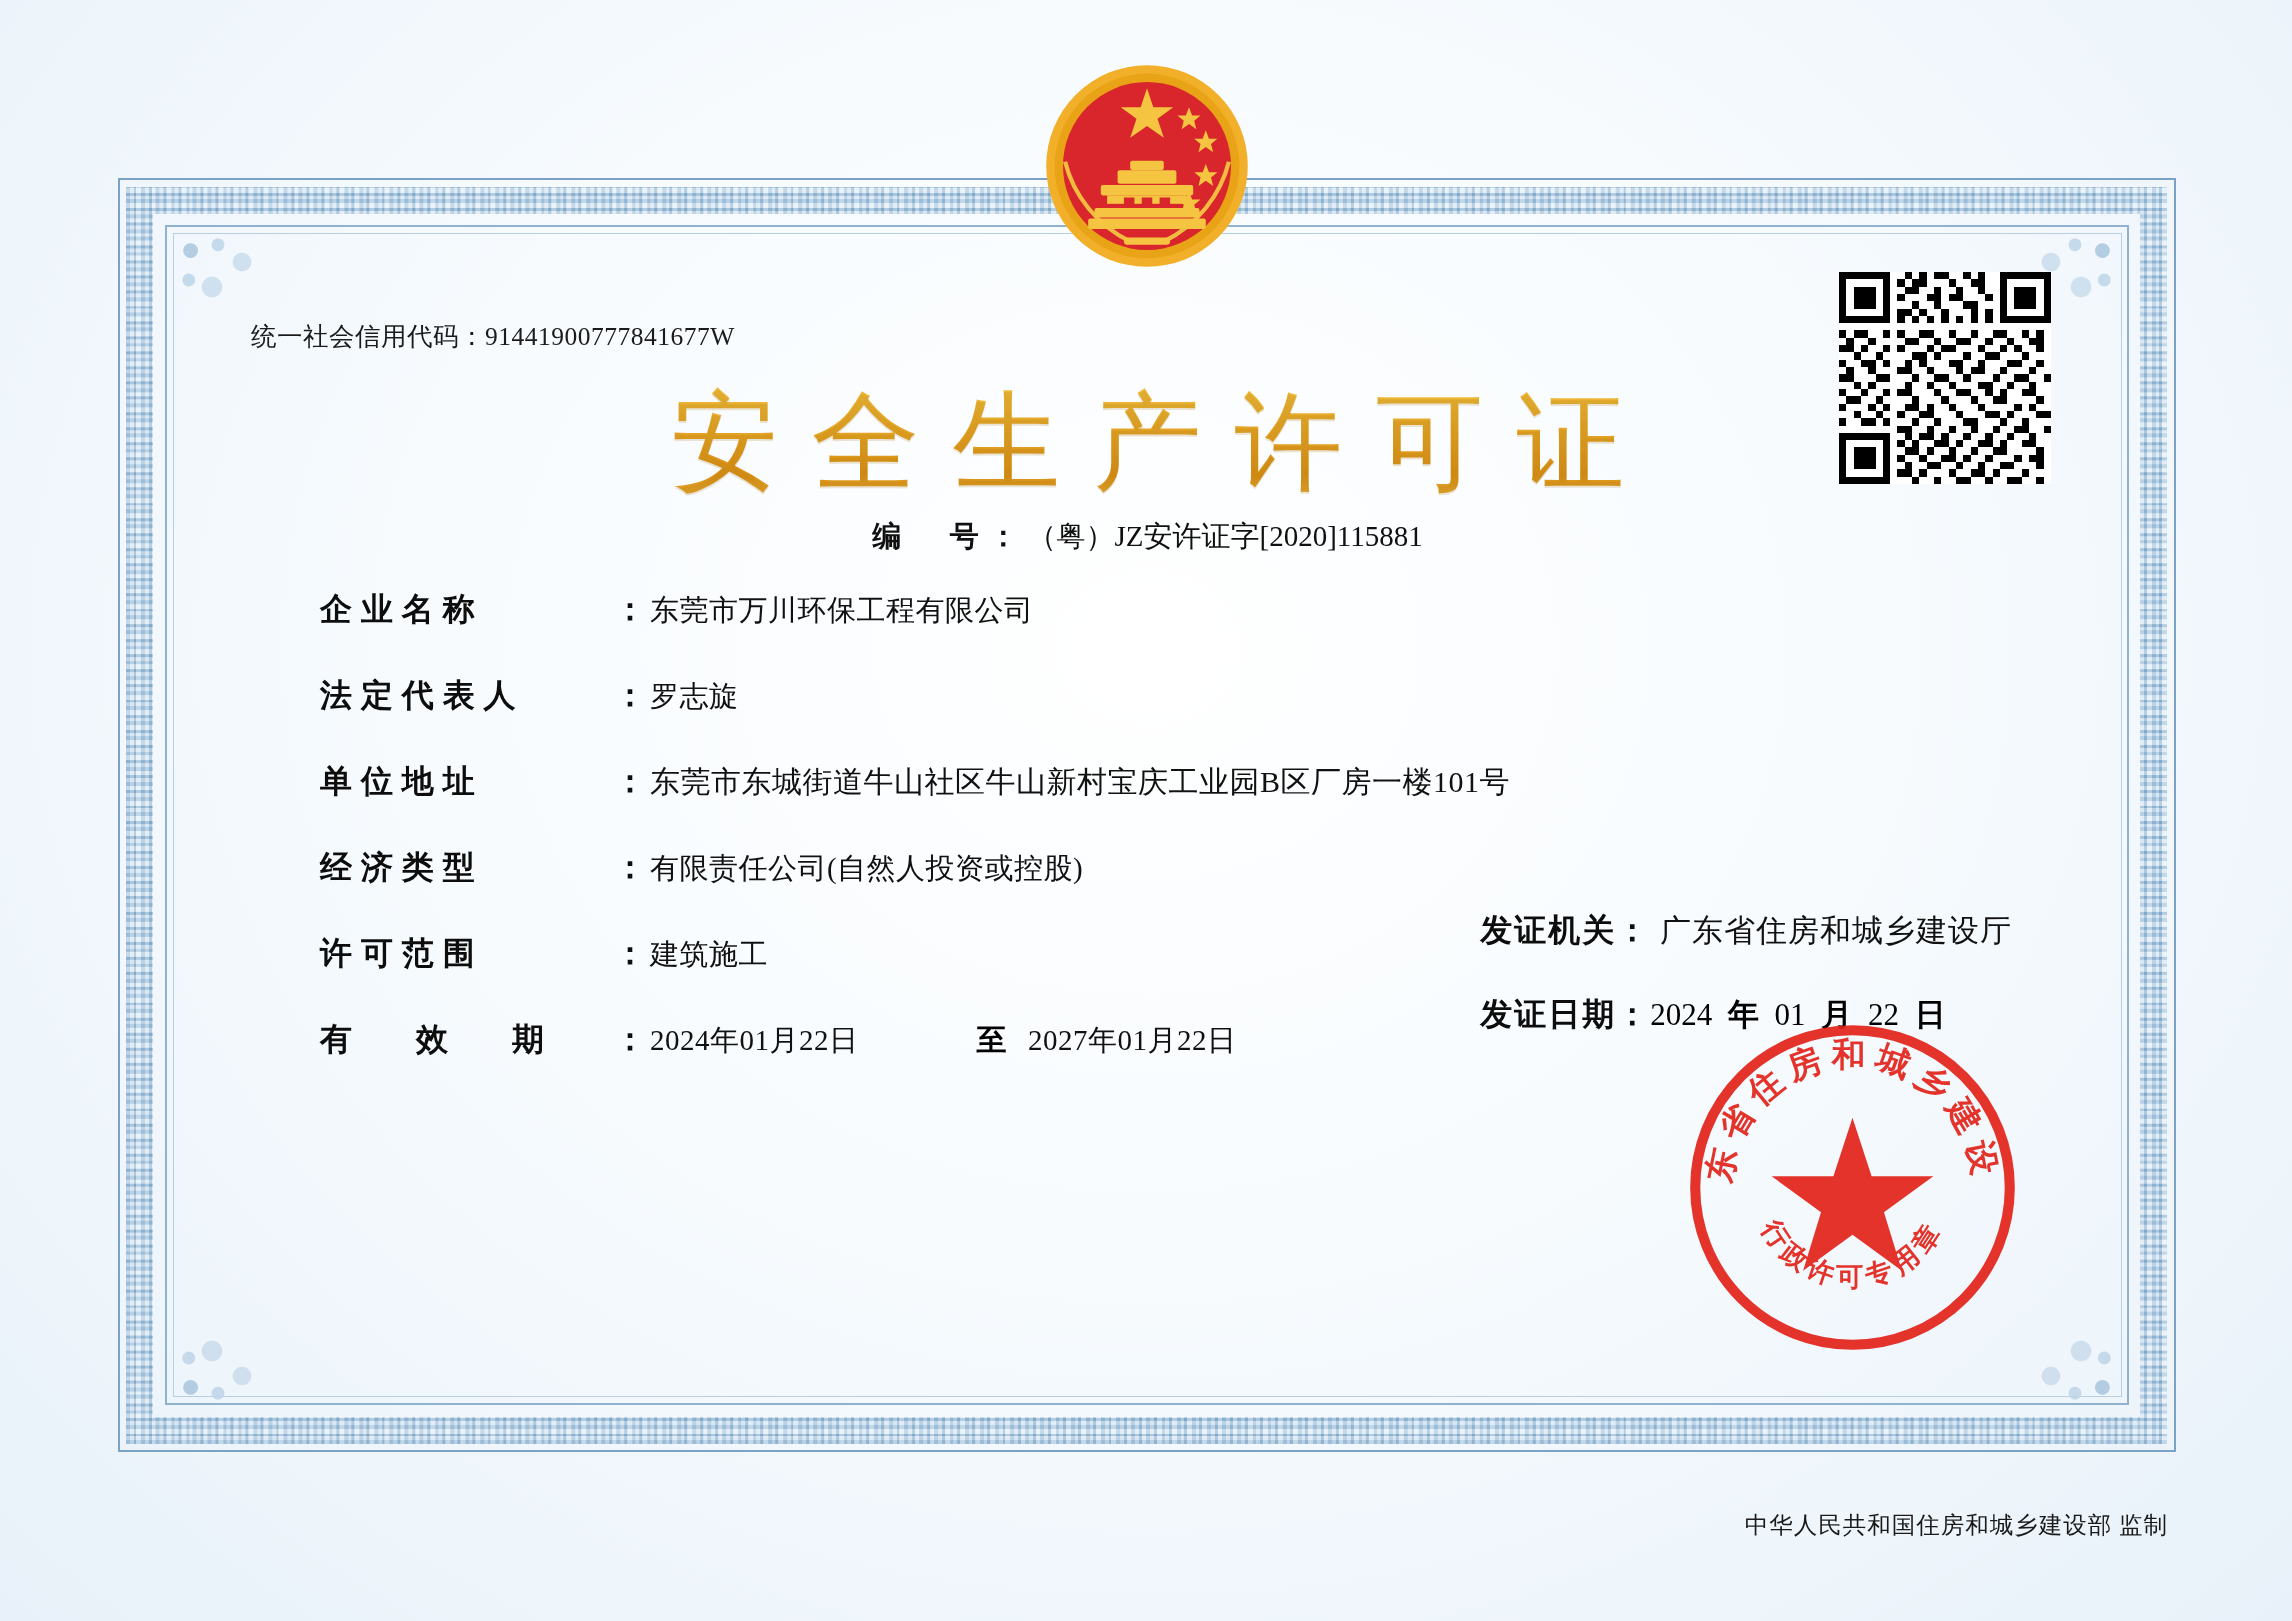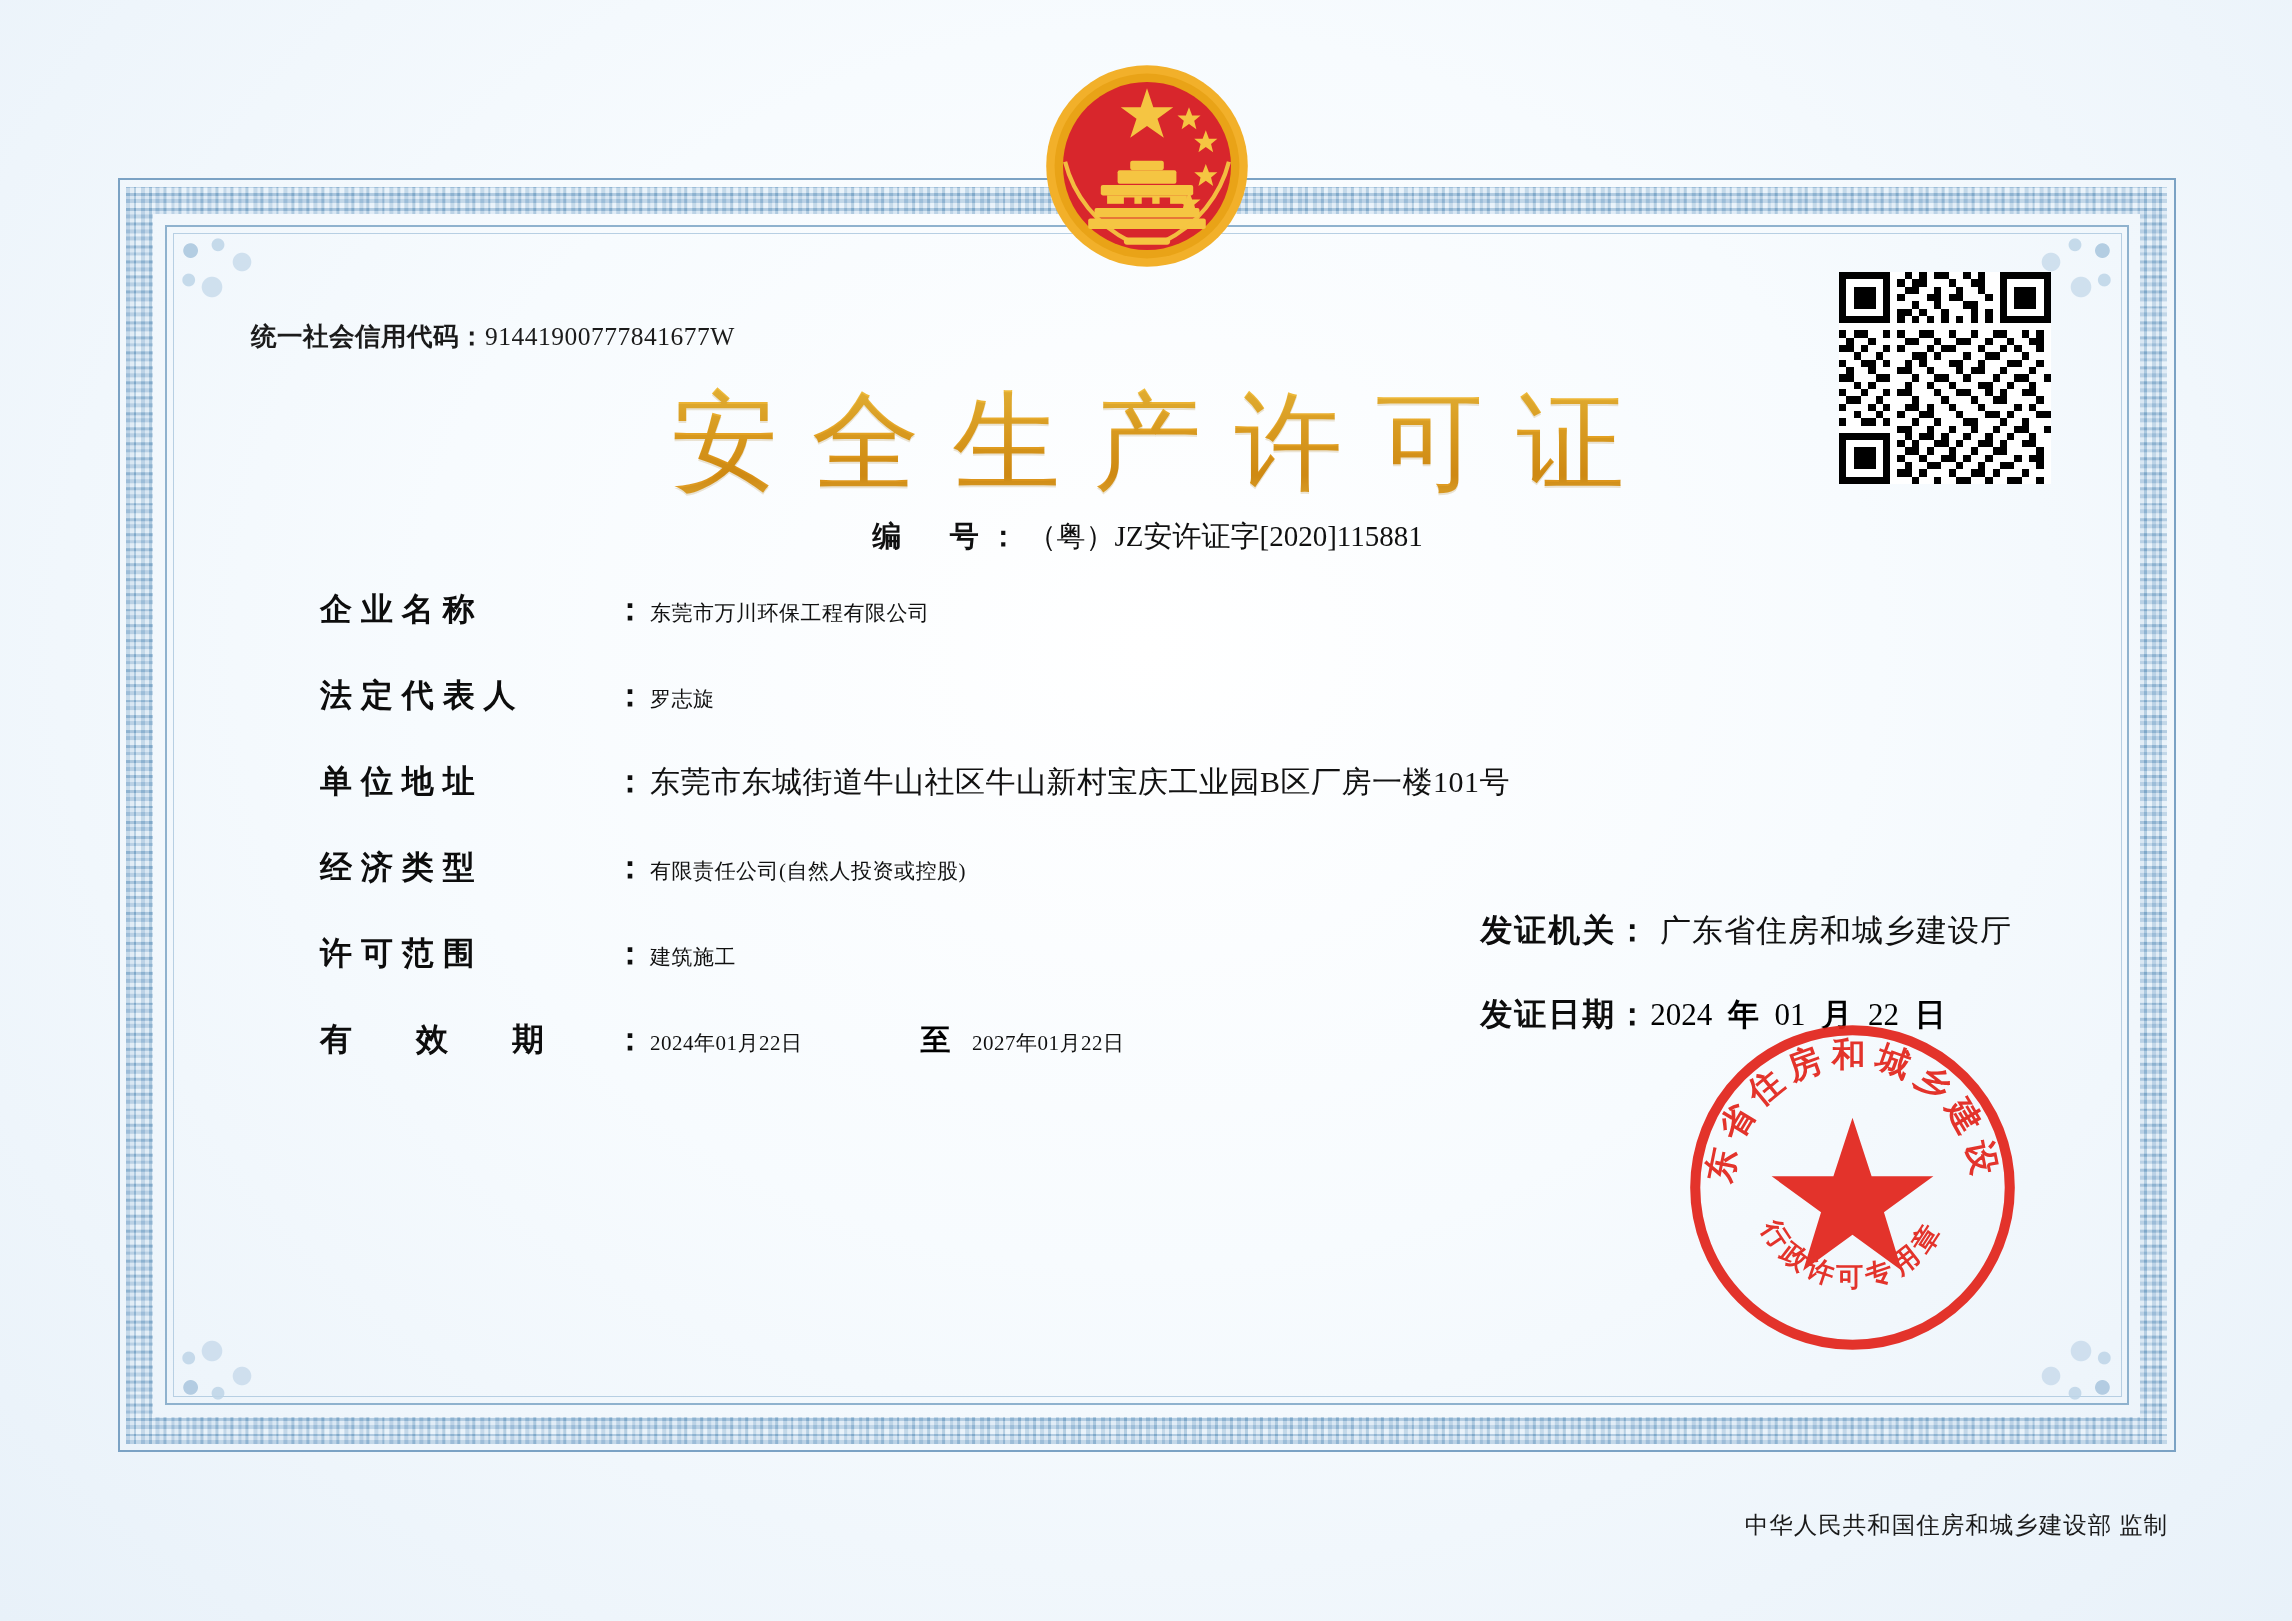--- a/index.html
+++ b/index.html
@@ -126,21 +126,21 @@
 
   #credit-code {
     position: absolute;
     left: 78px;
     top: 86px;
     font-size: 25.5px;
     color: #1b1b1b;
     letter-spacing: 0.5px;
     white-space: nowrap;
   }
-  #credit-code .label { font-family: "Liberation Sans", sans-serif; font-weight: bold; margin-top: 36px; }
+  #credit-code .label { font-family: "Liberation Sans", sans-serif; font-weight: normal; margin-top: 36px; }
   #credit-code .value { font-family: "Liberation Serif", serif; }
 
   
   #qr-code {
     position: absolute;
     right: 71px;
     top: 39px;
     width: 212px;
     height: 212px;
     background: #ffffff;
@@ -210,21 +210,21 @@
   }
   .field-colon {
     font-family: "Liberation Sans", sans-serif;
     font-weight: bold;
     font-size: 32px;
     color: #0d0d0d;
     margin-right: 3.9px;
   }
   .field-value {
     font-family: "Liberation Serif", "DejaVu Serif", serif;
-    font-size: 21px;
+    font-size: 29px;
     color: #111111;
     letter-spacing: 0.5px;
   }
   .field-value.small { font-size: 30px; }
   .valid-sep {
     display: inline-block;
     font-family: "Liberation Sans", sans-serif;
     font-weight: bold;
     font-size: 30px;
     margin: 0 21.6px 0 118px;

